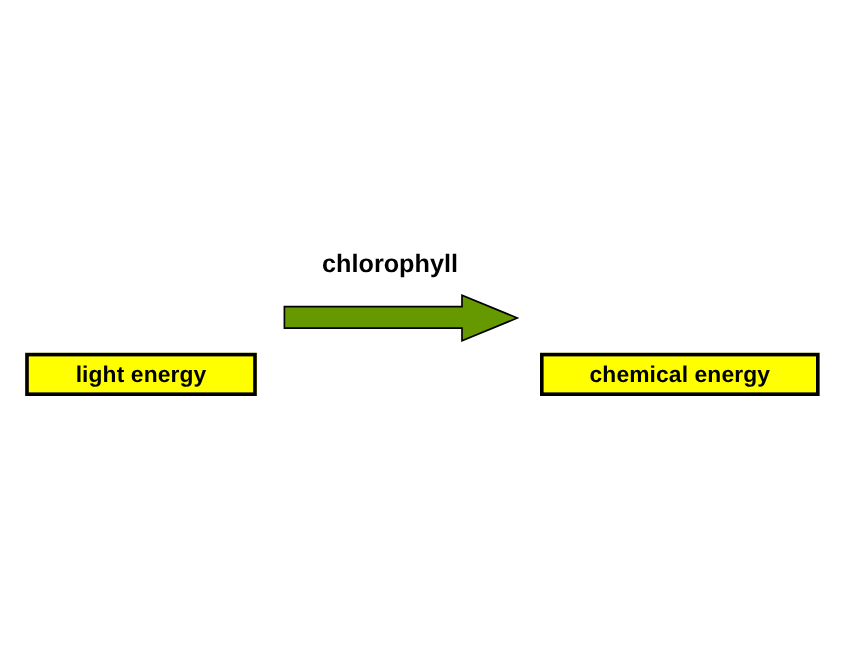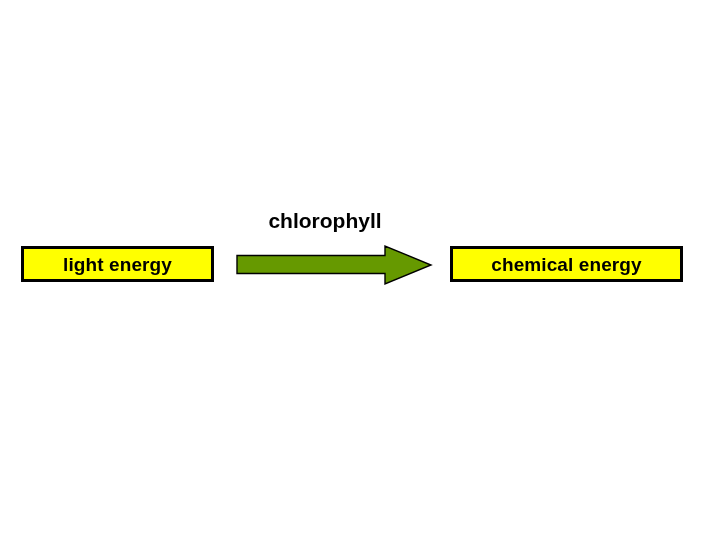--- a/index.html
+++ b/index.html
@@ -21,20 +21,21 @@
 
   
   .energy-box {
     position: absolute;
     box-sizing: border-box;
     background: #FFFF00;
     border: 3px solid #000000;
     display: flex;
     align-items: center;
     justify-content: center;
+    margin-top: 48px;
   }
   .energy-box-label {
     font-family: "Liberation Sans", sans-serif;
     font-weight: bold;
     font-size: 19px;
     line-height: 1;
     color: #000000;
     white-space: nowrap;
     letter-spacing: 0.1px;
   }

